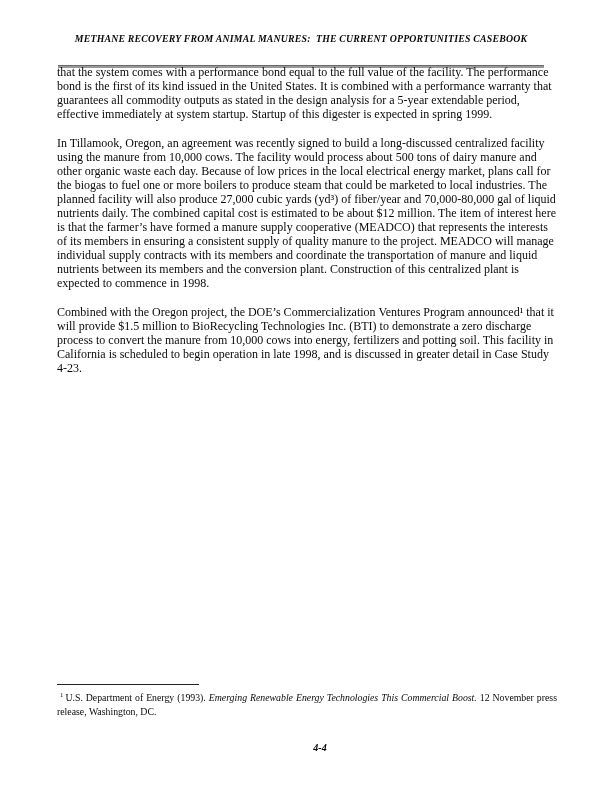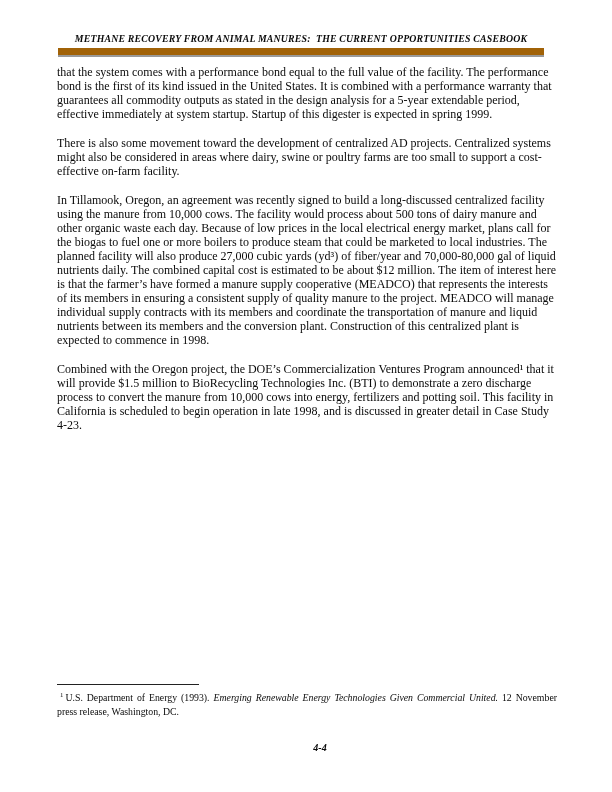--- a/index.html
+++ b/index.html
@@ -15,22 +15,22 @@
     color: #0a0a0a;
     font-family: "Liberation Serif", "DejaVu Serif", serif;
     overflow: hidden;
   }
   .header {
     position: absolute;
     left: 58px;
     top: 33px;
     width: 486px;
     text-align: center;
-    padding-bottom: 4px;
-    border-bottom: 7px solid #a16207;
+    padding-bottom: 21px;
+    border-bottom: 1px solid #a16207;
     box-shadow: 0 2px 0 0 #999999;
   }
   .header-title {
     font-size: 9.8px;
     font-weight: bold;
     font-style: italic;
     letter-spacing: 0.2px;
     white-space: pre-wrap;
     color: #0a0a0a;
   }
@@ -95,25 +95,24 @@
 <body>
 
 <div class="page">
 
   <div class="header">
     <div class="header-title">METHANE RECOVERY FROM ANIMAL MANURES:  THE CURRENT OPPORTUNITIES CASEBOOK</div>
   </div>
 
   <div class="body-text">
     <p>that the system comes with a performance bond equal to the full value of the facility. The performance bond is the first of its kind issued in the United States. It is combined with a performance warranty that guarantees all commodity outputs as stated in the design analysis for a 5-year extendable period, effective immediately at system startup. Startup of this digester is expected in spring 1999.</p>
-    <p>There is also some movement toward the development of centralized AD projects. Centralized systems might also be considered in areas where dairy, swine or poultry farms are too small to support a cost-effective on-farm facility.</p>
     <p>In Tillamook, Oregon, an agreement was recently signed to build a long-discussed centralized facility using the manure from 10,000 cows. The facility would process about 500 tons of dairy manure and other organic waste each day. Because of low prices in the local electrical energy market, plans call for the biogas to fuel one or more boilers to produce steam that could be marketed to local industries. The planned facility will also produce 27,000 cubic yards (yd³) of fiber/year and 70,000-80,000 gal of liquid nutrients daily. The combined capital cost is estimated to be about $12 million. The item of interest here is that the farmer’s have formed a manure supply cooperative (MEADCO) that represents the interests of its members in ensuring a consistent supply of quality manure to the project. MEADCO will manage individual supply contracts with its members and coordinate the transportation of manure and liquid nutrients between its members and the conversion plant. Construction of this centralized plant is expected to commence in 1998.</p>
     <p>Combined with the Oregon project, the DOE’s Commercialization Ventures Program announced¹ that it will provide $1.5 million to BioRecycling Technologies Inc. (BTI) to demonstrate a zero discharge process to convert the manure from 10,000 cows into energy, fertilizers and potting soil. This facility in California is scheduled to begin operation in late 1998, and is discussed in greater detail in Case Study 4-23.</p>
   </div>
 
   <div class="footnote-area">
     <div class="footnote-rule"></div>
-    <p class="footnote"><sup class="fn-sup">1</sup><span>U.S. Department of Energy (1993). </span><i>Emerging Renewable Energy Technologies Given Commercial United.</i><span> 12 November press release, Washington, DC.</span></p>
+    <p class="footnote"><sup class="fn-sup">1</sup><span>U.S. Department of Energy (1993). </span><i>Emerging Renewable Energy Technologies This Commercial Boost.</i><span> 12 November press release, Washington, DC.</span></p>
   </div>
 
   <div class="page-number">4-4</div>
 
 </div>
 
 </body></html>

